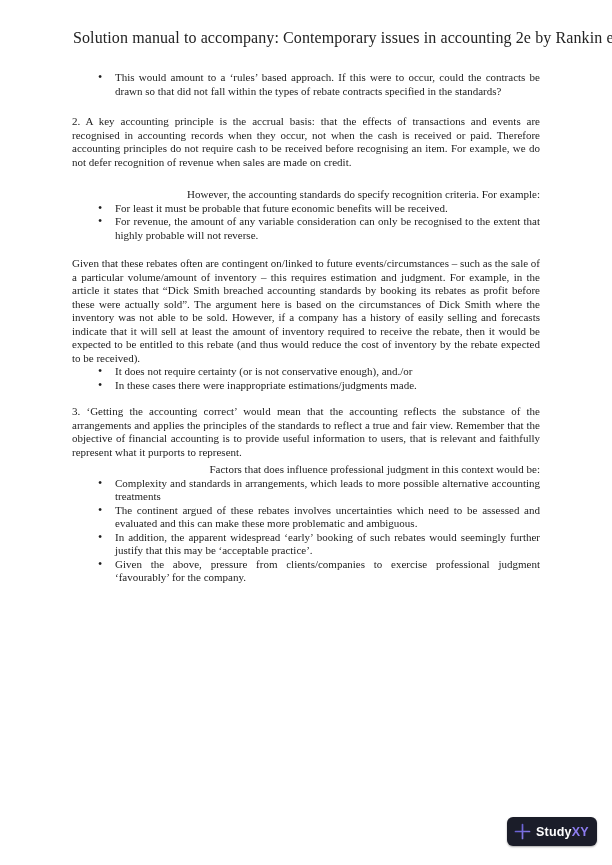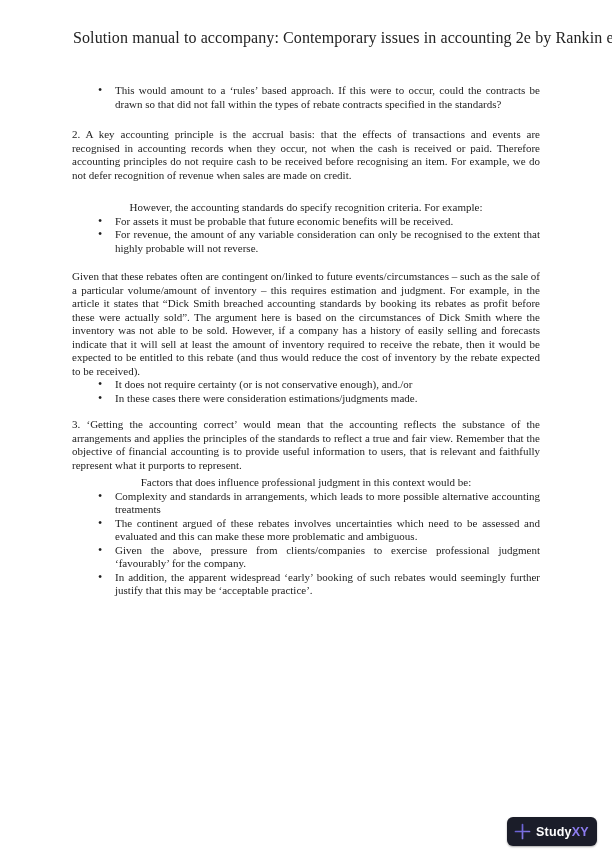--- a/index.html
+++ b/index.html
@@ -19,27 +19,27 @@
     left: 73px;
     top: 29px;
     font-size: 16px;
     letter-spacing: 0.1px;
     color: #222;
     white-space: nowrap;
   }
   .content {
     position: absolute;
     left: 72px;
-    top: 84px;
+    top: 71px;
     width: 468px;
     font-size: 11px;
     line-height: 13.5px;
   }
   .para { text-align: justify; }
-  .intro-line { text-align: center; }
+  .intro-line { text-align: right; }
   ul.bullets { list-style: none; }
   ul.bullets li {
     position: relative;
     padding-left: 43px;
     text-align: justify;
   }
   ul.bullets li::before {
     content: "\2022";
     position: absolute;
     left: 26px;
@@ -90,43 +90,43 @@
 
     <ul class="bullets gap-lead">
       <li>This would amount to a ‘rules’ based approach. If this were to occur, could the contracts be drawn so that did not fall within the types of rebate contracts specified in the standards?</li>
     </ul>
 
     <p class="para gap-para2">2. A key accounting principle is the accrual basis: that the effects of transactions and events are recognised in accounting records when they occur, not when the cash is received or paid. Therefore accounting principles do not require cash to be received before recognising an item. For example, we do not defer recognition of revenue when sales are made on credit.</p>
 
     <div class="gap-however">
       <p class="intro-line">However, the accounting standards do specify recognition criteria. For example:</p>
       <ul class="bullets">
-        <li>For assets it must be probable that future economic benefits will be received.</li>
+        <li>For least it must be probable that future economic benefits will be received.</li>
         <li>For revenue, the amount of any variable consideration can only be recognised to the extent that highly probable will not reverse.</li>
       </ul>
     </div>
 
     <p class="para gap-given">Given that these rebates often are contingent on/linked to future events/circumstances – such as the sale of a particular volume/amount of inventory – this requires estimation and judgment. For example, in the article it states that “Dick Smith breached accounting standards by booking its rebates as profit before these were actually sold”.  The argument here is based on the circumstances of Dick Smith where the inventory was not able to be sold. However, if a company has a history of easily selling and forecasts indicate that it will sell at least the amount of inventory required to receive the rebate, then it would be expected to be entitled to this rebate (and thus would reduce the cost of inventory by the rebate expected to be received).</p>
 
     <div class="gap-argued">
       <ul class="bullets">
         <li>It does not require certainty (or is not conservative enough), and./or</li>
-        <li>In these cases there were consideration estimations/judgments made.</li>
+        <li>In these cases there were inappropriate estimations/judgments made.</li>
       </ul>
     </div>
 
     <p class="para gap-para3">3. ‘Getting the accounting correct’ would mean that the accounting reflects the substance of the arrangements and applies the principles of the standards to reflect a true and fair view. Remember that the objective of financial accounting is to provide useful information to users, that is relevant and faithfully represent what it purports to represent.</p>
 
     <div>
       <p class="intro-line">Factors that does influence professional judgment in this context would be:</p>
       <ul class="bullets">
         <li>Complexity and standards in arrangements, which leads to more possible alternative accounting treatments</li>
         <li>The continent argued of these rebates involves uncertainties which need to be assessed and evaluated and this can make these more problematic and ambiguous.</li>
+        <li>In addition, the apparent widespread ‘early’ booking of such rebates would seemingly further justify that this may be ‘acceptable practice’.</li>
         <li>Given the above, pressure from clients/companies to exercise professional judgment ‘favourably’ for the company.</li>
-        <li>In addition, the apparent widespread ‘early’ booking of such rebates would seemingly further justify that this may be ‘acceptable practice’.</li>
       </ul>
     </div>
 
   </div>
 
   <div class="watermark-badge">
     <span class="plus">
       <svg width="17" height="17" viewBox="0 0 17 17" aria-hidden="true">
         <defs>
           <linearGradient id="plusGrad" x1="0" y1="0" x2="1" y2="1">

